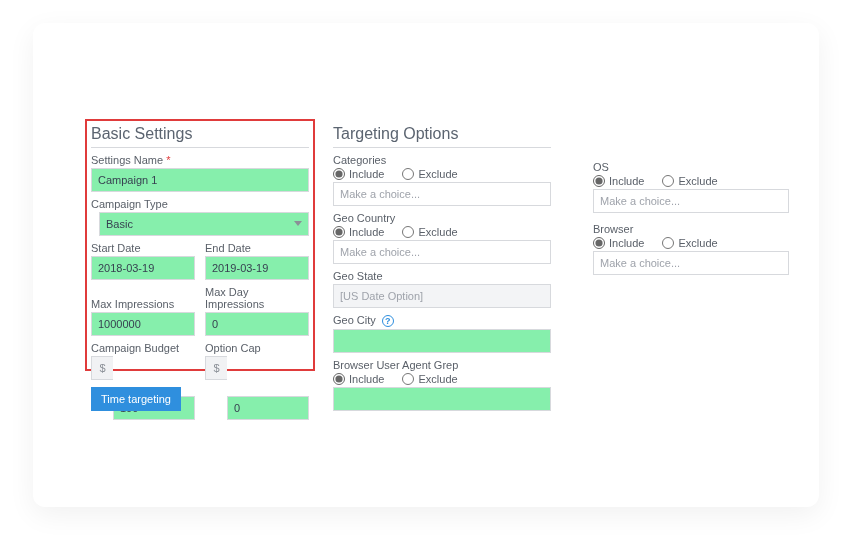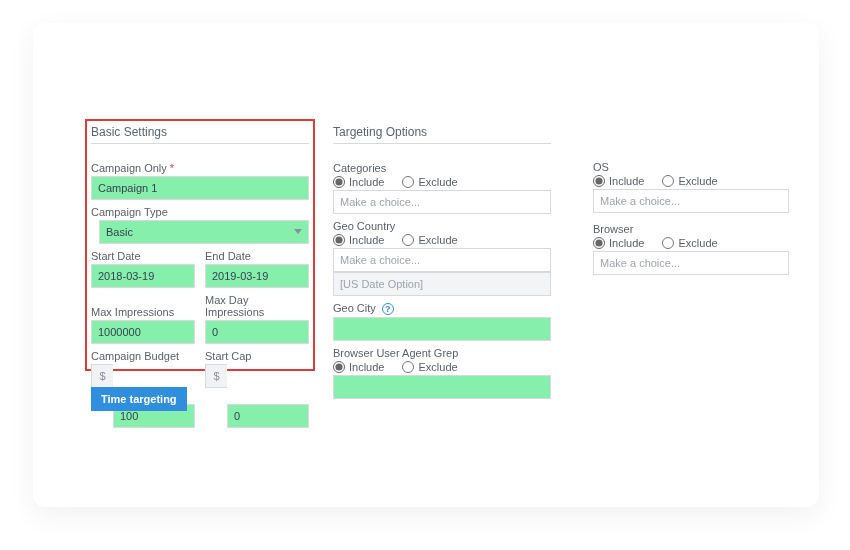--- a/index.html
+++ b/index.html
@@ -19,22 +19,22 @@
     box-shadow:0 8px 28px rgba(0,0,0,.06);
   }
   .content { position:relative; width:100%; height:100%; }
 
   
   .col-basic   { position:absolute; left:58px;  top:100px; width:218px; }
   .col-target  { position:absolute; left:300px; top:100px; width:218px; }
   .col-right   { position:absolute; left:560px; top:132px; width:196px; }
 
   .section-title {
-    font-size:12px; font-weight:400; color:var(--heading);
-    border-bottom:1px solid var(--border); padding:2px 0 4px 0; margin-bottom:18px;
+    font-size:16px; font-weight:400; color:var(--heading);
+    border-bottom:1px solid var(--border); padding:2px 0 4px 0; margin-bottom:6px;
   }
 
   .field-label { font-size:11px; color:var(--text-dark); margin-top:6px; margin-bottom:2px; }
   .field-label .req { color:var(--red); margin-left:3px; }
 
   .input, .select {
     width:100%; height:24px; border:1px solid var(--border); background:#86efac;
     font-size:11px; color:#374151; padding:0 6px;
   }
   .input::placeholder { color:#9ca3af; }
@@ -68,21 +68,21 @@
   .disabled-box { background:#f3f4f6; }
 
   .help-icon {
     display:inline-flex; width:12px; height:12px; border-radius:50%;
     border:1px solid var(--blue); color:var(--blue); font-size:9px; font-weight:700;
     align-items:center; justify-content:center; margin-left:3px; vertical-align:middle;
   }
 
   .btn {
     display:inline-block; background:var(--blue); color:#fff; font-size:11px;
-    padding:6px 10px; border:none; cursor:pointer;font-weight:bold;
+    padding:6px 10px; border:none; cursor:pointer;
   }
 
   
   .highlight {
     position:absolute; left:52px; top:96px; width:230px; height:252px;
     border:2px solid var(--red); pointer-events:none;
   }
   .time-targeting-wrap { position:absolute; left:58px; top:364px; }
 </style>
 </head>
@@ -90,21 +90,21 @@
 
 <div class="card">
   <div class="content">
 
     <div class="highlight"></div>
 
     <div class="col-basic">
       <div class="section-title">Basic Settings</div>
 
       <div class="field-label">
-        <span>Campaign Only</span><span class="req">*</span>
+        <span>Settings Name</span><span class="req">*</span>
       </div>
       <input class="input" value="Campaign 1" style="">
 
       <div class="field-label">Campaign Type</div>
       <div class="select-wrap">
         <select class="select">
           <option>Basic</option>
         </select>
       </div>
 
@@ -132,21 +132,21 @@
 
       <div class="row2">
         <div>
           <div class="field-label">Campaign Budget</div>
           <div class="currency-wrap">
             <div class="currency-prefix">$</div>
             <input class="input" value="100" style="">
           </div>
         </div>
         <div>
-          <div class="field-label">Start Cap</div>
+          <div class="field-label">Option Cap</div>
           <div class="currency-wrap">
             <div class="currency-prefix">$</div>
             <input class="input" value="0" style="">
           </div>
         </div>
       </div>
     </div>
 
     <div class="time-targeting-wrap">
       <button class="btn">Time targeting</button>
@@ -174,20 +174,21 @@
             <input type="radio" name="gc" checked="" style="">
             <span>Include</span>
           </label>
         <label>
             <input type="radio" name="gc" style="">
             <span>Exclude</span>
           </label>
       </div>
       <div class="placeholder-box">Make a choice...</div>
 
+      <div class="field-label">Geo State</div>
       <div class="placeholder-box disabled-box">[US Date Option]</div>
 
       <div class="field-label">
         <span>Geo City</span>
         <span class="help-icon">?</span>
       </div>
       <input class="input" style="">
 
       <div class="field-label">Browser User Agent Grep</div>
       <div class="radio-row">

